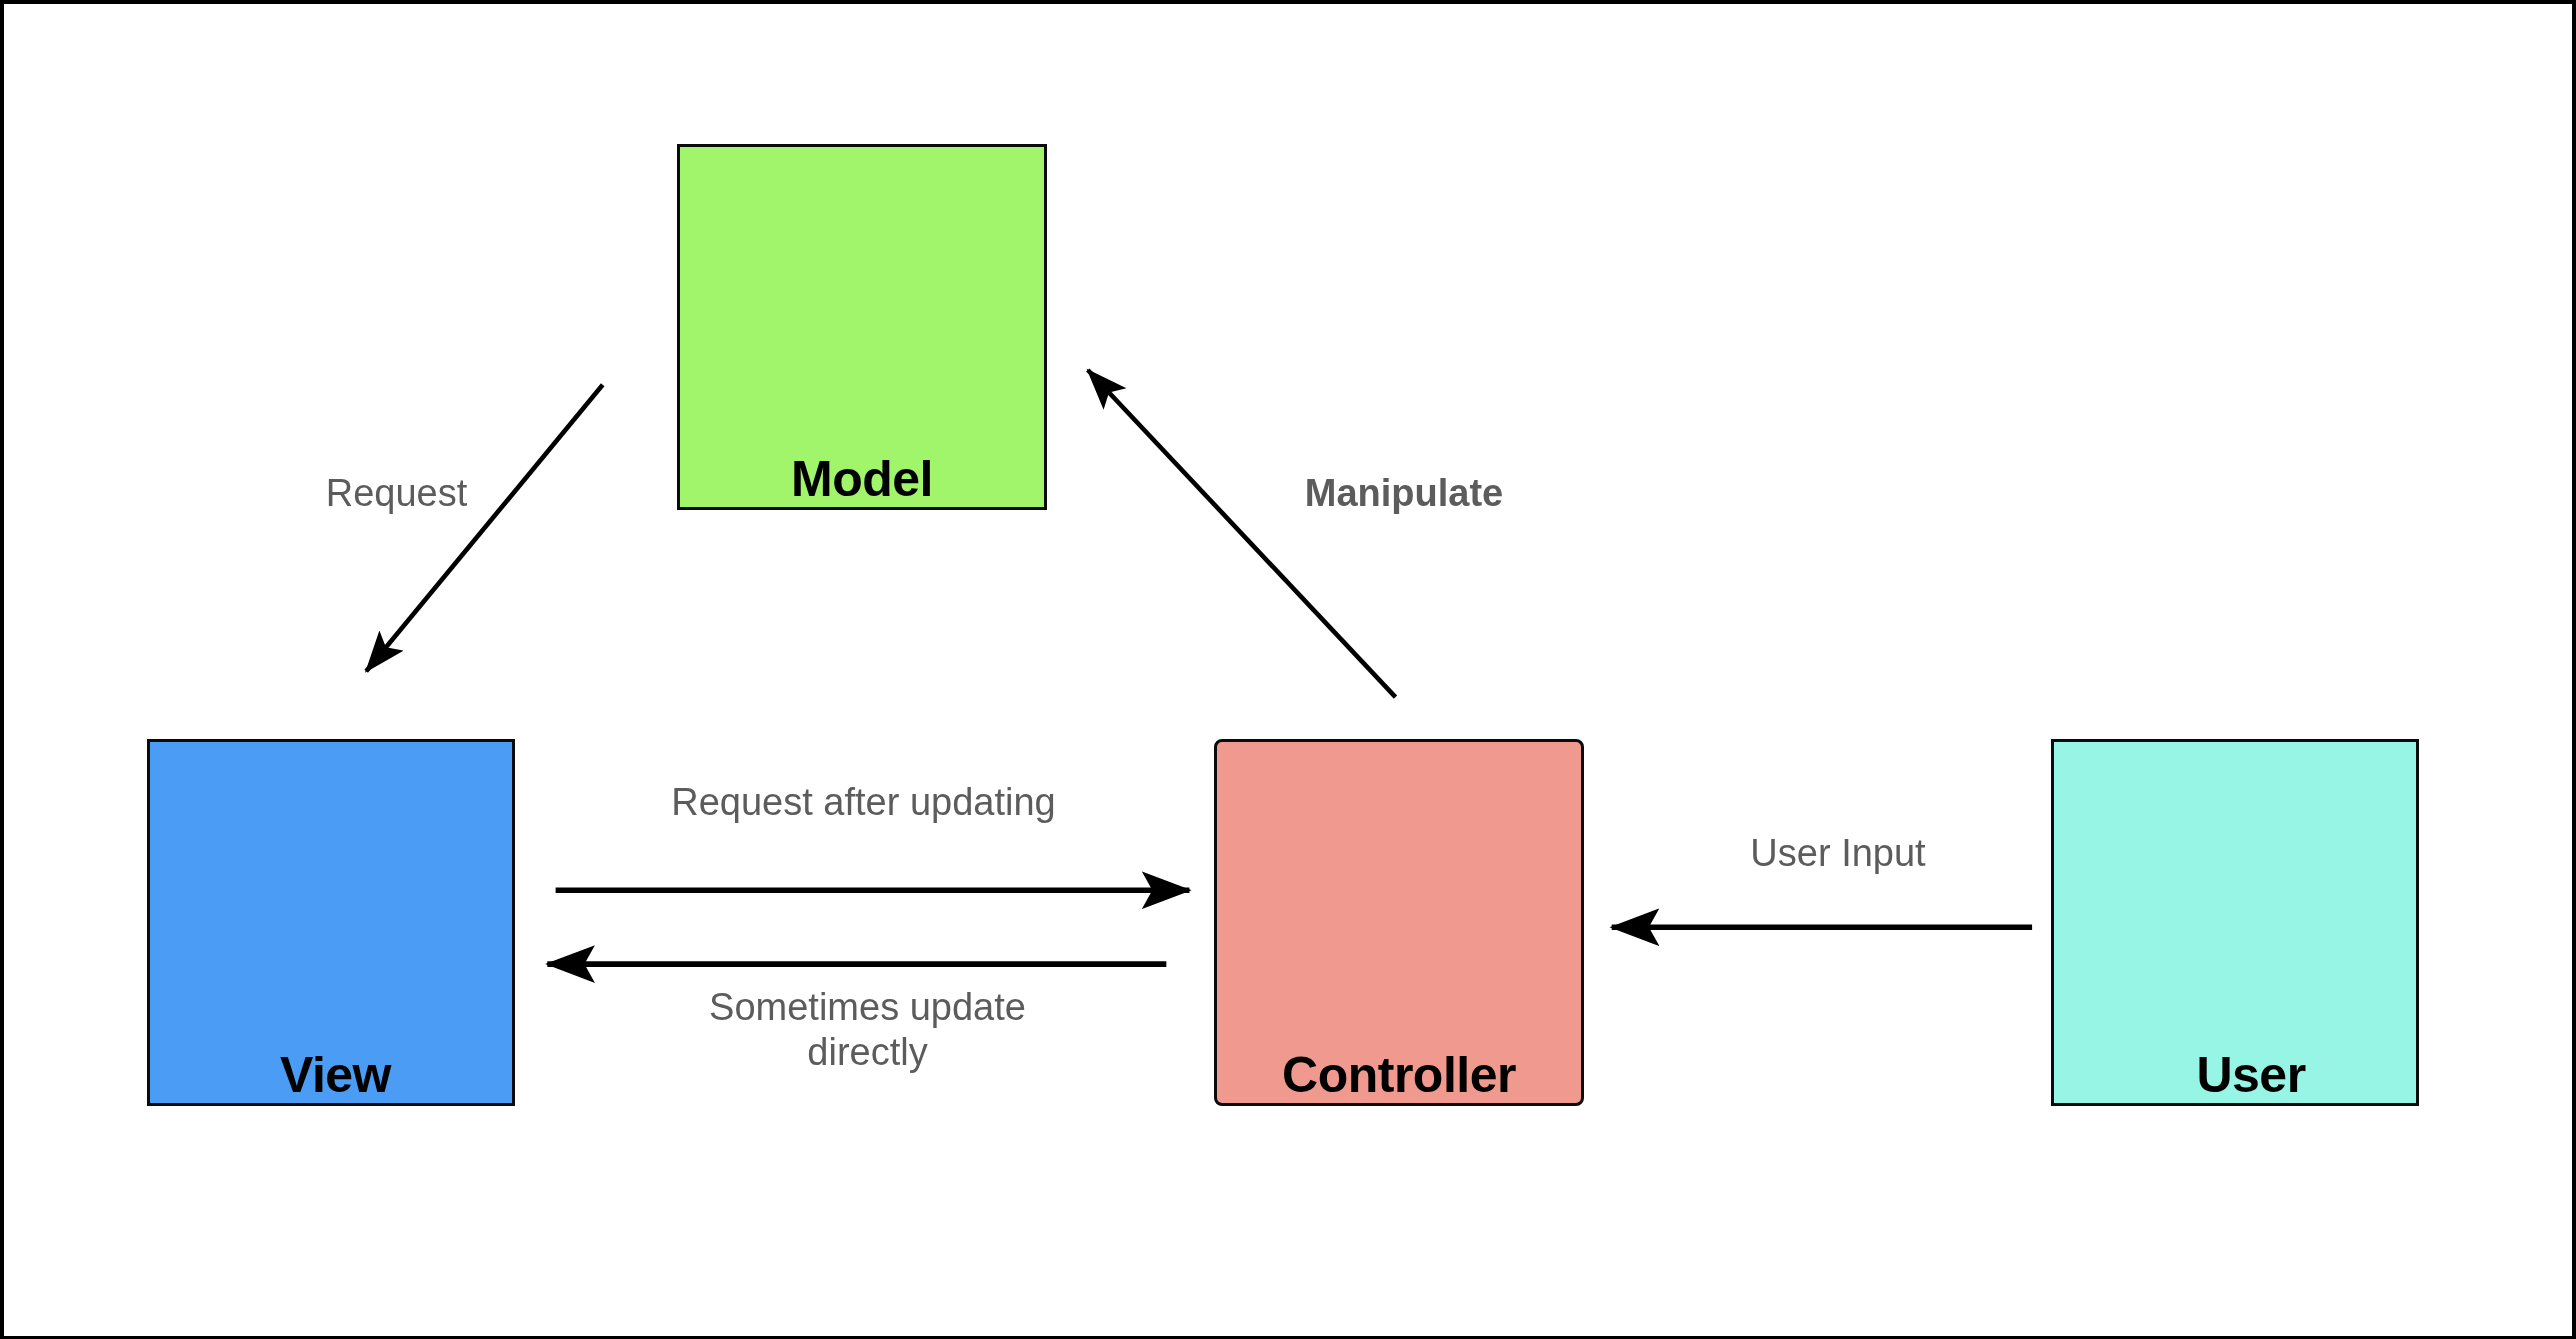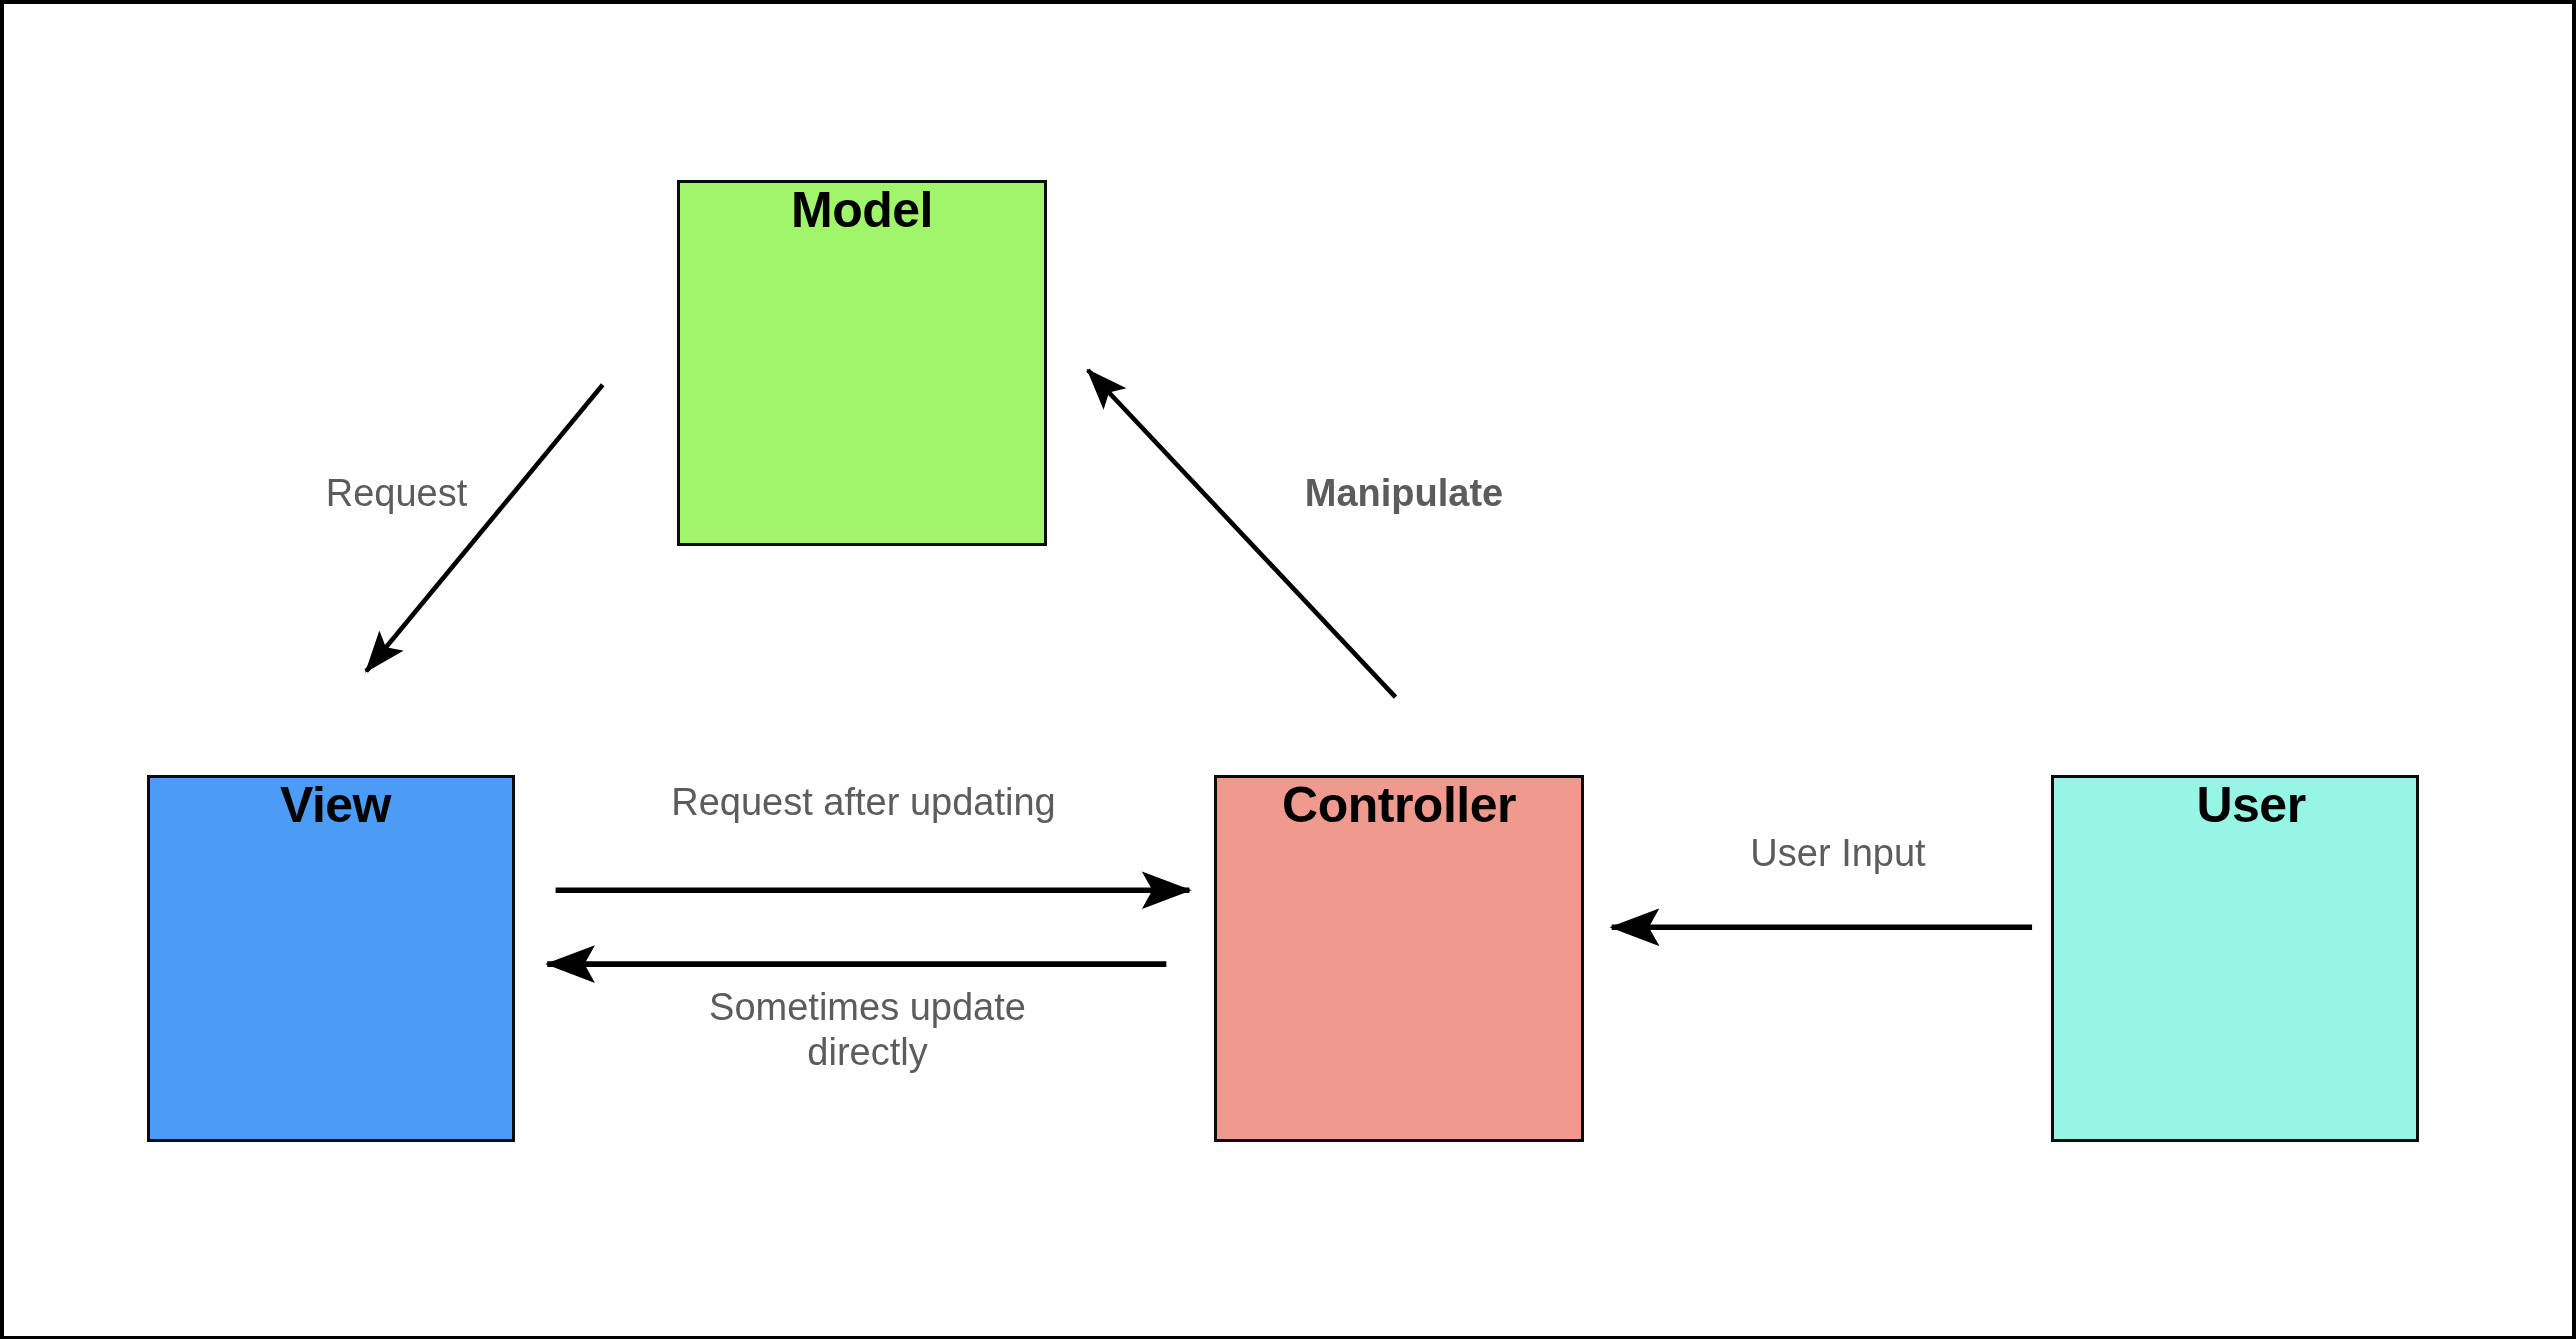--- a/index.html
+++ b/index.html
@@ -17,23 +17,22 @@
     background: #ffffff;
     box-sizing: border-box;
     border: 4.6px solid #000000;
     overflow: hidden;
   }
   .node {
     position: absolute;
     box-sizing: border-box;
     border: 3.7px solid #0b0b0b;
     display: flex;
-    align-items: flex-start;
+    align-items: flex-end;
     justify-content: center;
-    margin-top: 36px;
   }
   .node-label {
     font-family: "Liberation Sans", sans-serif;
     font-weight: bold;
     font-size: 50px;
     color: #000000;
     line-height: 1.1;
     letter-spacing: -0.5px;
     text-align: center;
     user-select: none;
@@ -52,21 +51,21 @@
   #arrow-layer {
     position: absolute;
     left: 0;
     top: 0;
     width: 2576px;
     height: 1340px;
     pointer-events: none;
   }
   #node-model   { left: 673px;  top: 140px;  width: 370px; height: 366px; }
   #node-view    { left: 143px;  top: 735px;  width: 368px; height: 367px; padding-left: 9px; }
-  #node-controller { left: 1210px; top: 735px; width: 370px; height: 367px; }
+  #node-controller { left: 1210px; top: 735px; width: 370px; height: 367px; border-radius: 8px; }
   #node-user    { left: 2047px; top: 735px;  width: 368px; height: 367px; padding-left: 32px; }
 
   #label-updates      { left: 277px;  top: 467px;  width: 231px; }
   #label-manipulate   { left: 1257px; top: 467px;  width: 286px; font-weight: bold; }
   #label-request      { left: 564px;  top: 776px;  width: 591px; }
   #label-sometimes    { left: 614px;  top: 981px; width: 499px; }
   #label-userinput    { left: 1654px; top: 827px;  width: 360px; }
 </style>
 </head>
 <body>

